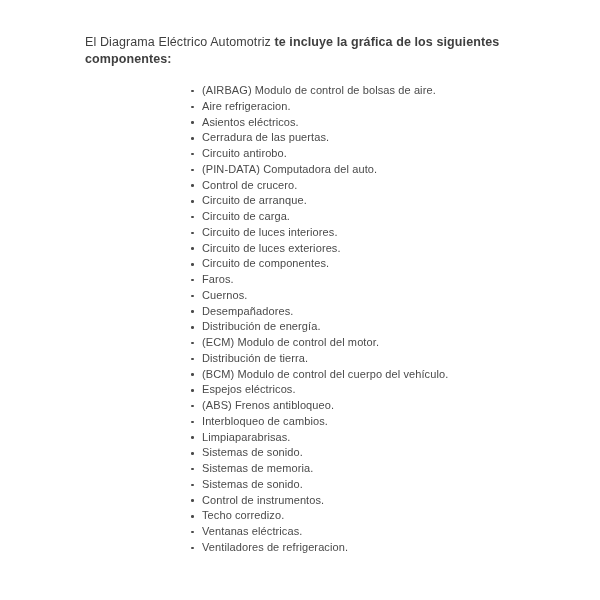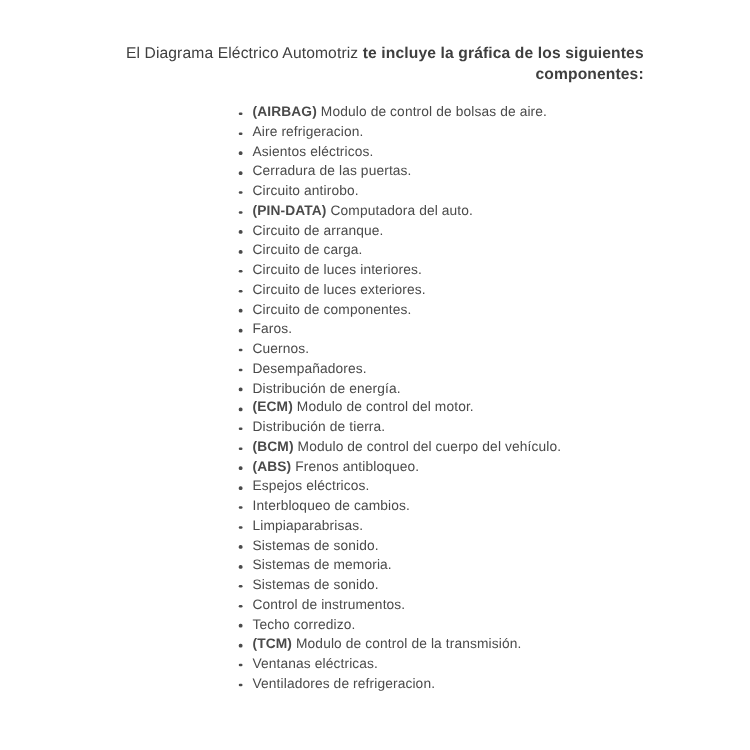--- a/index.html
+++ b/index.html
@@ -12,21 +12,21 @@
     overflow: hidden;
   }
   .page {
     width: 600px;
     height: 600px;
     box-sizing: border-box;
   }
   .title {
     margin: 34px auto 0;
     max-width: 430px;
-    text-align: right;
+    text-align: left;
     font-size: 12.5px;
     line-height: 17px;
     font-weight: 400;
     color: #3f3f3f;
     letter-spacing: 0.1px;
   }
   .title .title-bold {
     font-weight: 700;
   }
   .components {
@@ -46,57 +46,57 @@
     content: "";
     position: absolute;
     left: 1px;
     top: 6.8px;
     width: 2.6px;
     height: 2.6px;
     border-radius: 50%;
     background: #4a4a4a;
   }
   .item-code {
-    font-weight: 700;
+    font-weight: 400;
   }
   .item-code:empty {
     display: none;
   }
 </style>
 </head>
 <body>
 
 <main class="page">
   <h1 class="title"><span>El Diagrama Eléctrico Automotriz</span> <span class="title-bold">te incluye la gráfica de los siguientes componentes:</span></h1>
 
   <ul class="components">
       <li><span class="item-code">(AIRBAG)</span> <span class="item-name">Modulo de control de bolsas de aire.</span></li>
       <li> <span class="item-name">Aire refrigeracion.</span></li>
       <li> <span class="item-name">Asientos eléctricos.</span></li>
       <li> <span class="item-name">Cerradura de las puertas.</span></li>
       <li> <span class="item-name">Circuito antirobo.</span></li>
       <li><span class="item-code">(PIN-DATA)</span> <span class="item-name">Computadora del auto.</span></li>
+      <li> <span class="item-name">Control de crucero.</span></li>
       <li> <span class="item-name">Circuito de arranque.</span></li>
       <li> <span class="item-name">Circuito de carga.</span></li>
       <li> <span class="item-name">Circuito de luces interiores.</span></li>
       <li> <span class="item-name">Circuito de luces exteriores.</span></li>
       <li> <span class="item-name">Circuito de componentes.</span></li>
       <li> <span class="item-name">Faros.</span></li>
       <li> <span class="item-name">Cuernos.</span></li>
       <li> <span class="item-name">Desempañadores.</span></li>
       <li> <span class="item-name">Distribución de energía.</span></li>
       <li><span class="item-code">(ECM)</span> <span class="item-name">Modulo de control del motor.</span></li>
       <li> <span class="item-name">Distribución de tierra.</span></li>
       <li><span class="item-code">(BCM)</span> <span class="item-name">Modulo de control del cuerpo del vehículo.</span></li>
+      <li> <span class="item-name">Espejos eléctricos.</span></li>
       <li><span class="item-code">(ABS)</span> <span class="item-name">Frenos antibloqueo.</span></li>
-      <li> <span class="item-name">Espejos eléctricos.</span></li>
       <li> <span class="item-name">Interbloqueo de cambios.</span></li>
       <li> <span class="item-name">Limpiaparabrisas.</span></li>
       <li> <span class="item-name">Sistemas de sonido.</span></li>
       <li> <span class="item-name">Sistemas de memoria.</span></li>
       <li> <span class="item-name">Sistemas de sonido.</span></li>
       <li> <span class="item-name">Control de instrumentos.</span></li>
       <li> <span class="item-name">Techo corredizo.</span></li>
-      <li><span class="item-code">(TCM)</span> <span class="item-name">Modulo de control de la transmisión.</span></li>
       <li> <span class="item-name">Ventanas eléctricas.</span></li>
       <li> <span class="item-name">Ventiladores de refrigeracion.</span></li>
     </ul>
 </main>
 
 </body></html>

